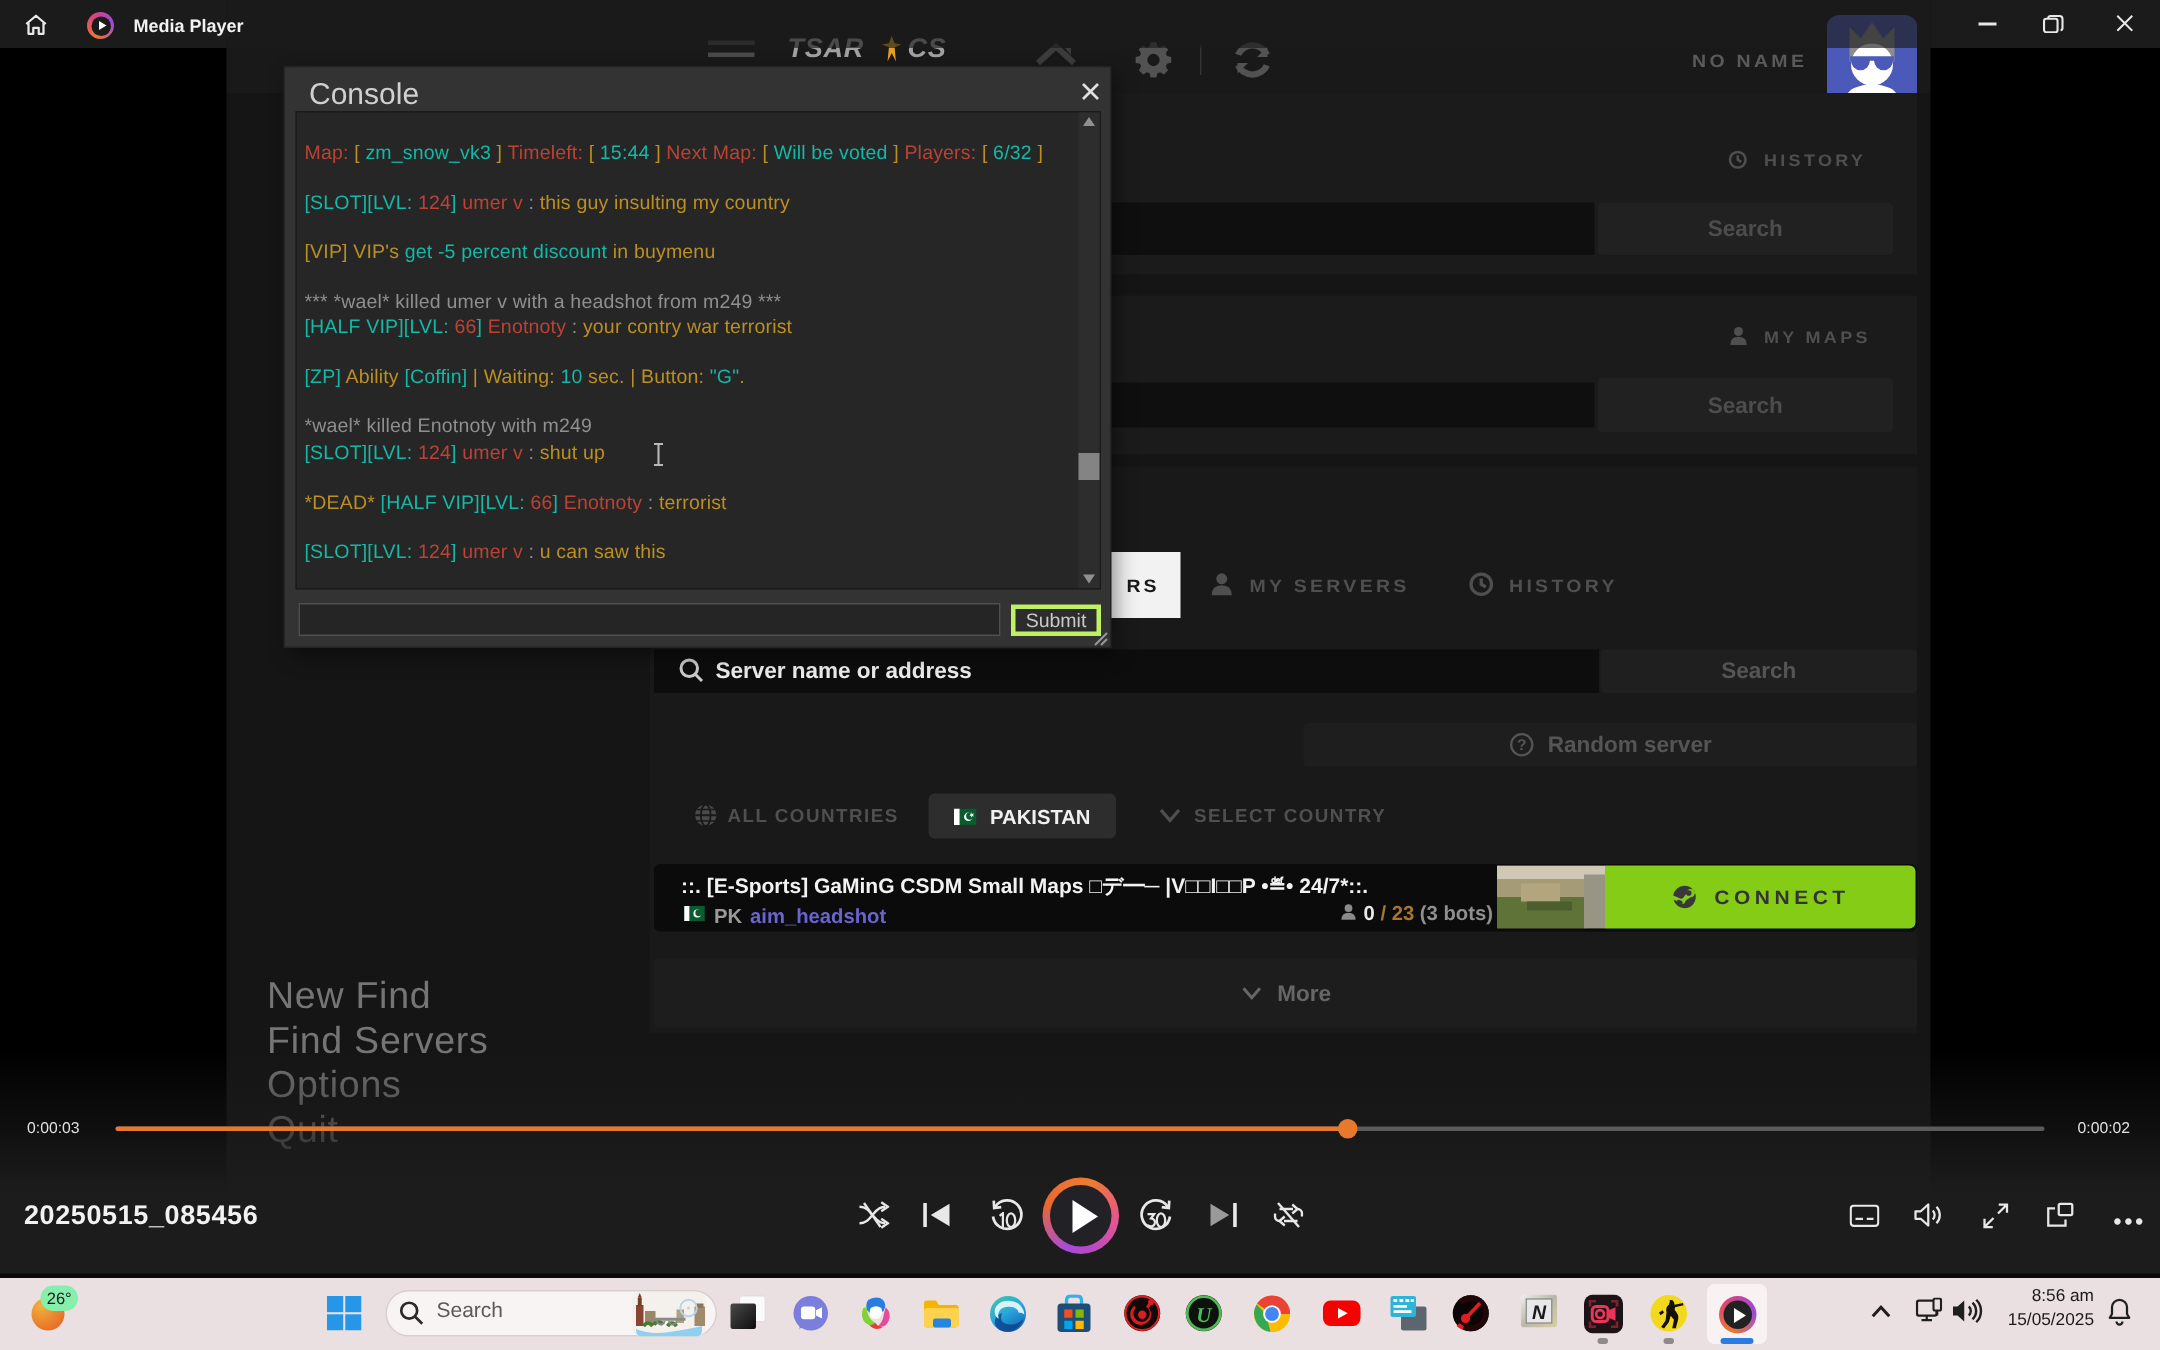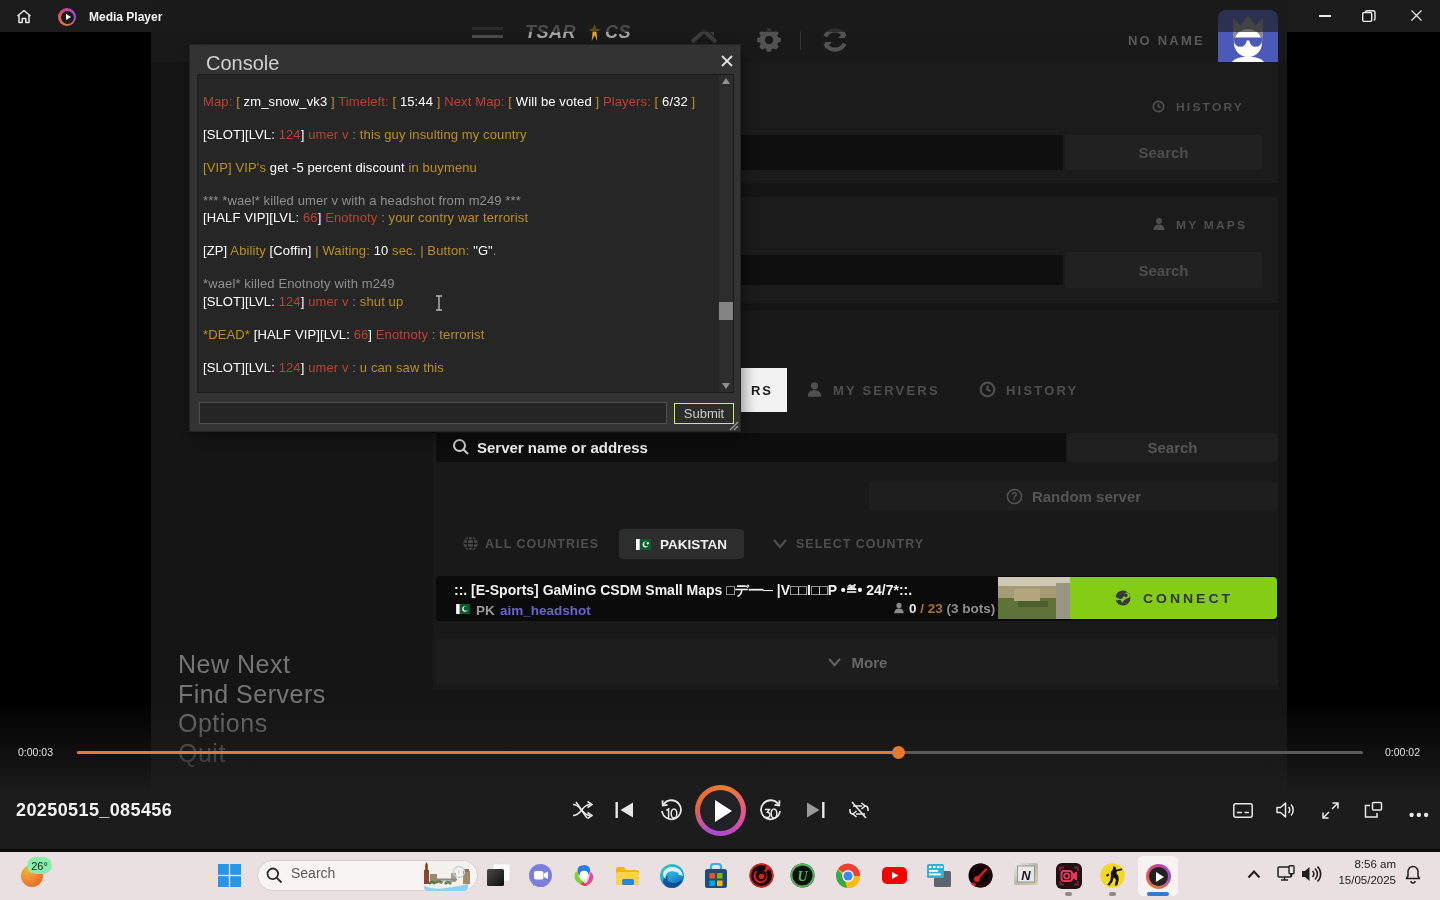--- a/index.html
+++ b/index.html
@@ -10,21 +10,21 @@
   #video { position:absolute; left:151px; top:0; width:1136px; height:852px;
     background:#151515; overflow:hidden; z-index:5; }
   .panel { position:absolute; background:#1b1b1b; }
   .sqf { position:absolute; font-weight:bold; color:#4f4f4f; letter-spacing:2.2px; font-size:12px; transform:scaleY(0.92); }
   .ginput { position:absolute; background:#0f0f0f; }
   .gbtn { position:absolute; background:#212121; border-radius:3px; color:#4d4d4d;
     font-weight:bold; font-size:15px; display:flex; align-items:center; justify-content:center; gap:9px; }
   #console { position:absolute; left:39px; top:45px; width:550px; height:386px;
     background:#333333; z-index:15; box-shadow:0 0 0 1px #242424, 3px 5px 14px rgba(0,0,0,0.45); }
   .cline { position:absolute; left:13px; font-size:13px; letter-spacing:0.12px; white-space:pre; }
-  .cred { color:#bb4334; } .cgrn { color:#ffffff;margin-top:28px; } .cyel { color:#bb8f22; }
+  .cred { color:#bb4334; } .cgrn { color:#14b8a6;margin-top:28px; } .cyel { color:#bb8f22; }
   .cgry { color:#8f8f8f; }
   #titlebar { position:absolute; left:0; top:0; width:1332px; height:32px;
     background:rgba(27,27,27,0.65); z-index:32; background-clip:padding-box; }
   #botgrad { position:absolute; left:0; top:700px; width:1440px; height:152px;
     background:linear-gradient(180deg, rgba(28,28,28,0) 0%, rgba(28,28,28,0.55) 35%, rgba(28,28,28,0.97) 60%, #1c1c1c 75%); z-index:20; }
   #taskbar { position:absolute; left:0; top:852px; width:1440px; height:48px;
     background:#eae0e2; z-index:40; }
 </style>
 </head>
 <body>
@@ -154,21 +154,21 @@
           <path fill="#383838" d="M12 2a10 10 0 0 1 10 10 10 10 0 0 1-10 10A10 10 0 0 1 2.3 14.4l5.2 2.1a2.8 2.8 0 0 0 5.4-.9v-.2l4.5-3.2h.1a3.7 3.7 0 1 0-3.7-3.7v.1L10.6 13h-.2c-.6 0-1.2.2-1.7.5L2 10.6A10 10 0 0 1 12 2zm3.8 3.9a2.5 2.5 0 1 1 0 5 2.5 2.5 0 0 1 0-5zM8 14.8l1.2.5a2.1 2.1 0 1 1-1.9 3.8l-1.3-.5A2.1 2.1 0 0 1 8 14.8z"></path>
         </svg>
 <span style="font-weight:bold;font-size:14px;letter-spacing:3px;color:#343434;transform:scaleY(0.92);">CONNECT</span>
       </div>
 <div class="abs" style="left:285px;top:639px;width:842px;height:46px;background:#1d1d1d;border-radius:3px;display:flex;align-items:center;justify-content:center;gap:10px;">
 <svg width="15" height="10" viewBox="0 0 16 11">
           <path d="M2 2 L8 9 L14 2" fill="none" stroke="#666" stroke-width="2.2"></path>
         </svg>
 <span style="font-weight:bold;font-size:15px;color:#666;">More</span>
       </div>
-<div class="abs" style="left:27px;top:650px;font-size:25px;color:#757575;letter-spacing:0.5px;">New Next</div>
+<div class="abs" style="left:27px;top:650px;font-size:25px;color:#757575;letter-spacing:0.5px;">New Find</div>
 <div class="abs" style="left:27px;top:680px;font-size:25px;color:#757575;letter-spacing:0.5px;">Find Servers</div>
 <div class="abs" style="left:27px;top:709px;font-size:25px;color:#757575;letter-spacing:0.5px;">Options</div>
 <div class="abs" style="left:27px;top:739px;font-size:25px;color:#757575;letter-spacing:0.5px;">Quit</div>
 <div id="console">
 <div class="abs" style="left:16px;top:7px;font-size:20px;color:#d0d0d0;">Console</div>
 <svg class="abs" style="left:530px;top:9px;" width="14" height="14" viewBox="0 0 14 14">
           <path d="M2 2 L12 12 M12 2 L2 12" stroke="#e0e0e0" stroke-width="1.8"></path>
         </svg>
 <div class="abs" style="left:7px;top:29px;width:537px;height:319px;background:#262626;border:1px solid #1b1b1b;"></div>
 <div class="abs" style="left:529px;top:30px;width:14px;height:317px;background:#2d2d2d;"></div>
@@ -186,21 +186,21 @@
 <div class="cline" style="top:165px;"><span class="cgrn">[HALF VIP][LVL: </span><span class="cred">66</span><span class="cgrn">] </span><span class="cred">Enotnoty </span><span class="cgry">: </span><span class="cyel">your contry war terrorist</span></div>
 <div class="cline" style="top:198.3px;"><span class="cgrn">[ZP] </span><span class="cyel">Ability </span><span class="cgrn">[Coffin] </span><span class="cyel">| Waiting: </span><span class="cgrn">10 </span><span class="cyel">sec. | Button: </span><span class="cgrn">"G"</span><span class="cyel">.</span></div>
 <div class="cline" style="top:231.39999999999998px;"><span class="cgry">*wael* killed Enotnoty with m249</span></div>
 <div class="cline" style="top:248.5px;"><span class="cgrn">[SLOT][LVL: </span><span class="cred">124</span><span class="cgrn">] </span><span class="cred">umer v </span><span class="cgry">: </span><span class="cyel">shut up</span></div>
 <div class="cline" style="top:281.6px;"><span class="cyel">*DEAD* </span><span class="cgrn">[HALF VIP][LVL: </span><span class="cred">66</span><span class="cgrn">] </span><span class="cred">Enotnoty </span><span class="cgry">: </span><span class="cyel">terrorist</span></div>
 <div class="cline" style="top:315px;"><span class="cgrn">[SLOT][LVL: </span><span class="cred">124</span><span class="cgrn">] </span><span class="cred">umer v </span><span class="cgry">: </span><span class="cyel">u can saw this</span></div>
 <svg class="abs" style="left:245px;top:250px;" width="8" height="16" viewBox="0 0 8 16">
           <path d="M1 1 H7 M4 1 V15 M1 15 H7" stroke="#b8b8b8" stroke-width="1.4" fill="none"></path>
         </svg>
 <div class="abs" style="left:9px;top:357px;width:468px;height:22px;background:#252525;border:1px solid #4f4f4f;"></div>
-<div class="abs" style="left:484px;top:358px;width:60px;height:21px;background:#2c2c2c;border:1px solid #bef264;display:flex;align-items:center;justify-content:center;font-size:13px;color:#c9c9c9;">Submit</div>
+<div class="abs" style="left:484px;top:358px;width:60px;height:21px;background:#2c2c2c;border:3px solid #bef264;display:flex;align-items:center;justify-content:center;font-size:13px;color:#c9c9c9;">Submit</div>
 <svg class="abs" style="left:536px;top:373px;" width="13" height="13" viewBox="0 0 13 13">
           <path d="M12 4 L4 12 M12 8 L8 12 M12 12 L12 12" stroke="#999" stroke-width="1.3"></path>
         </svg>
 </div>
 </div>
 <div class="abs" style="left:0;top:0;width:151px;height:32px;background:#1b1b1b;z-index:31;"></div>
 <div class="abs" style="left:1287px;top:0;width:153px;height:32px;background:#1b1b1b;z-index:31;"></div>
 <div id="titlebar">
 <svg class="abs" style="left:16px;top:9px;" width="16" height="15" viewBox="0 0 16 15">
 <path d="M1.5 7 L8 1.5 L14.5 7 M3 6 V13.5 H6.2 V9.5 H9.8 V13.5 H13 V6" fill="none" stroke="#e8e8e8" stroke-width="1.5" stroke-linejoin="round"></path>

